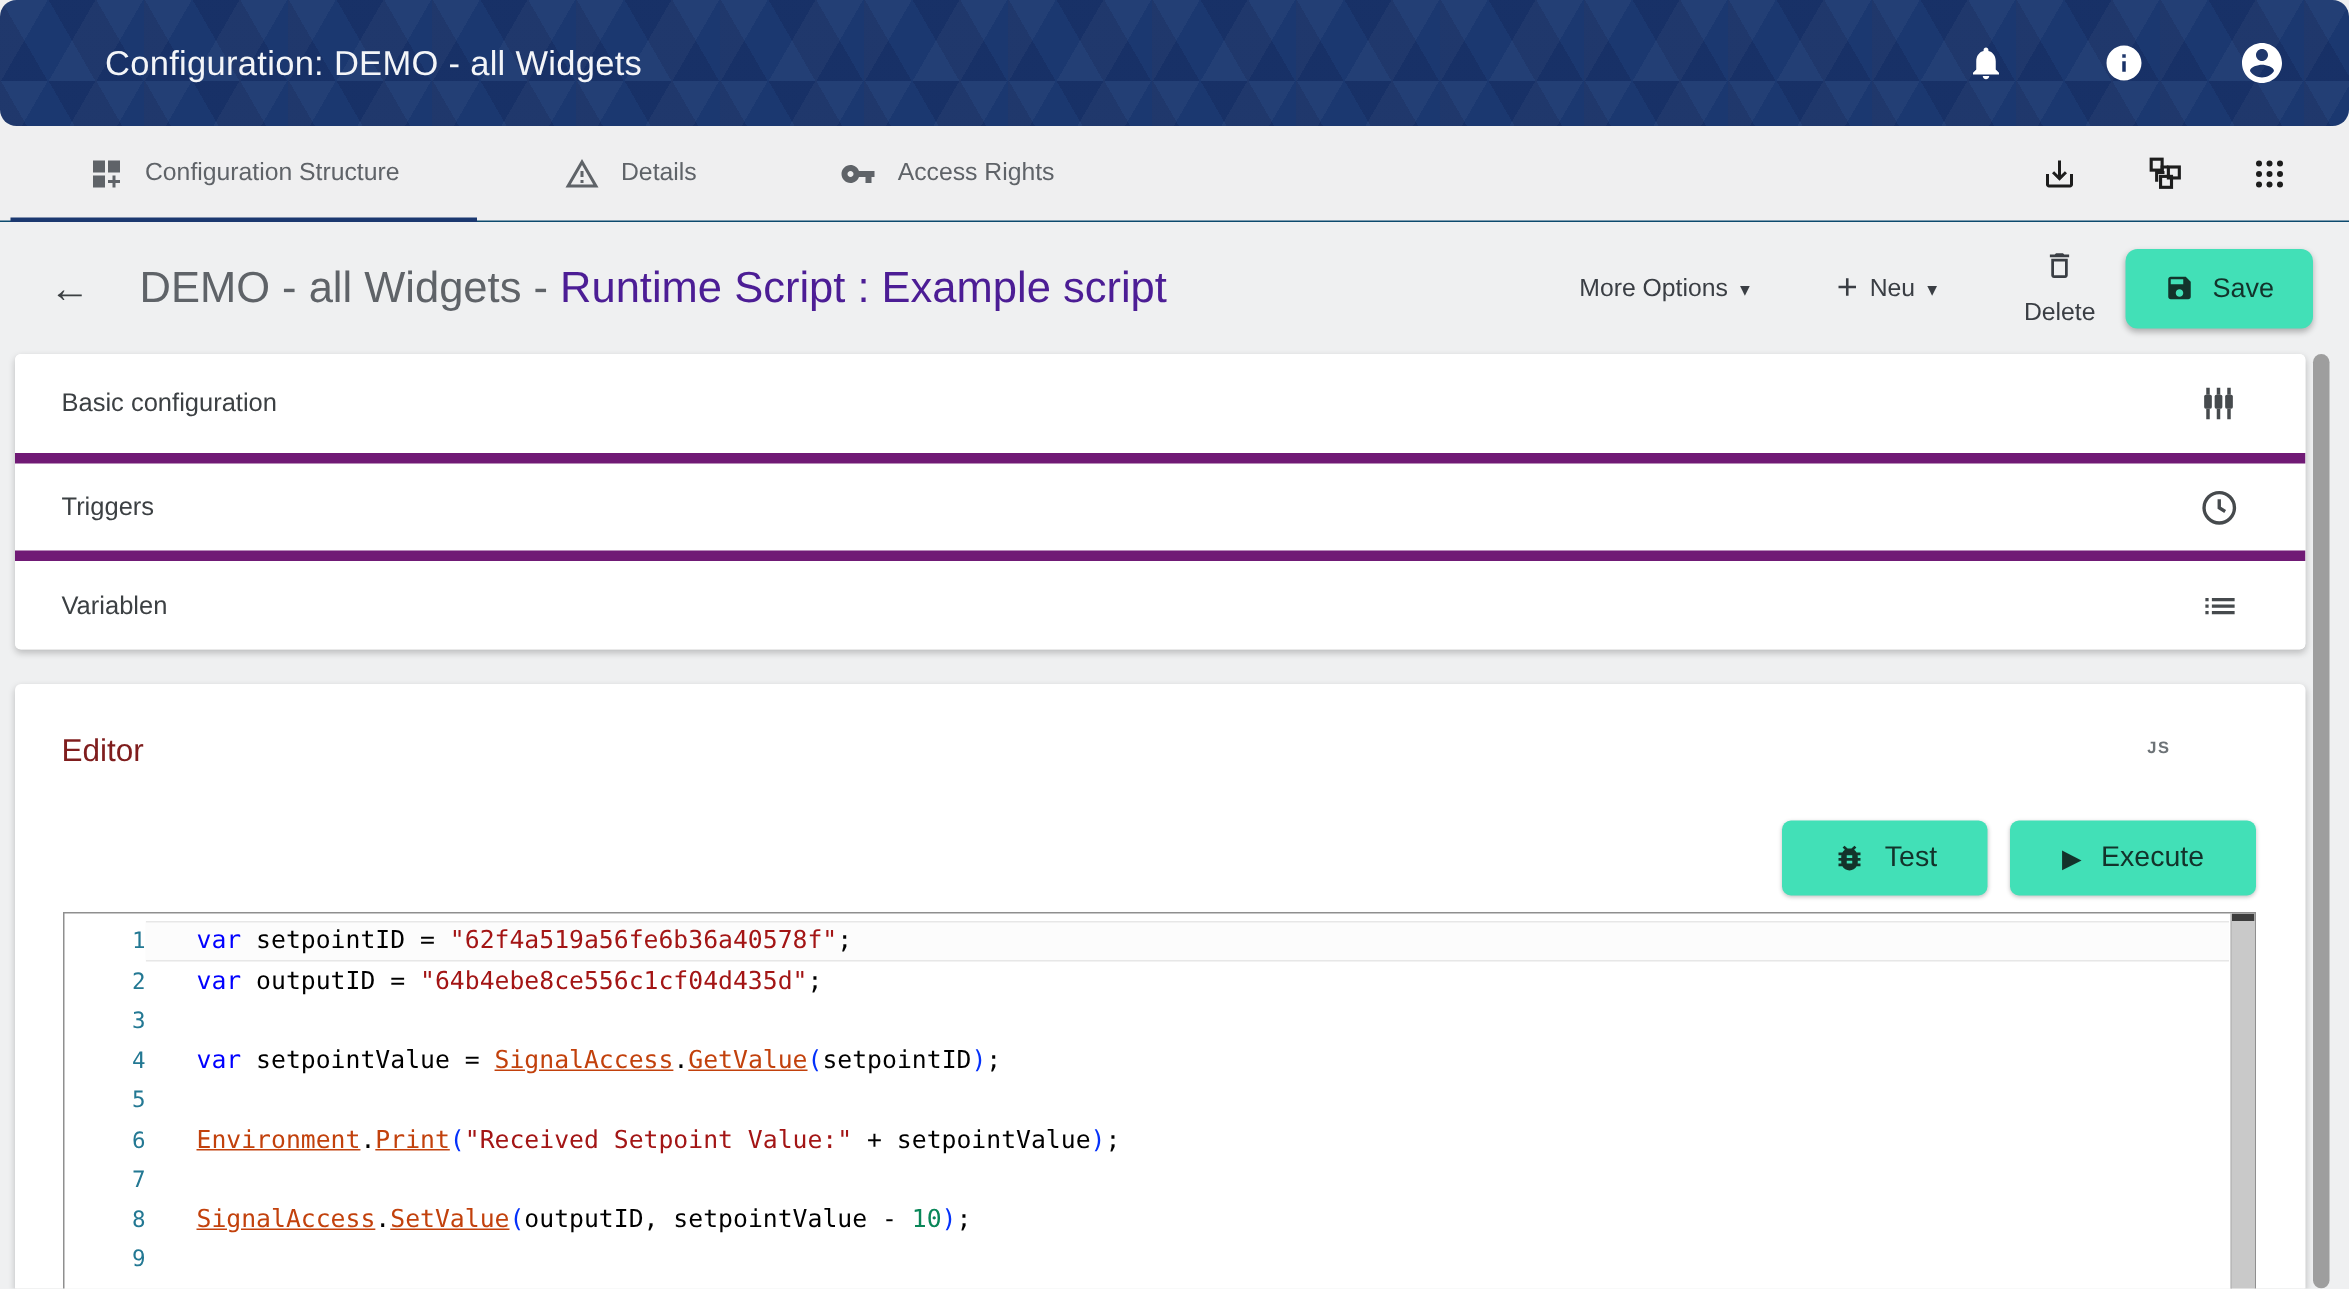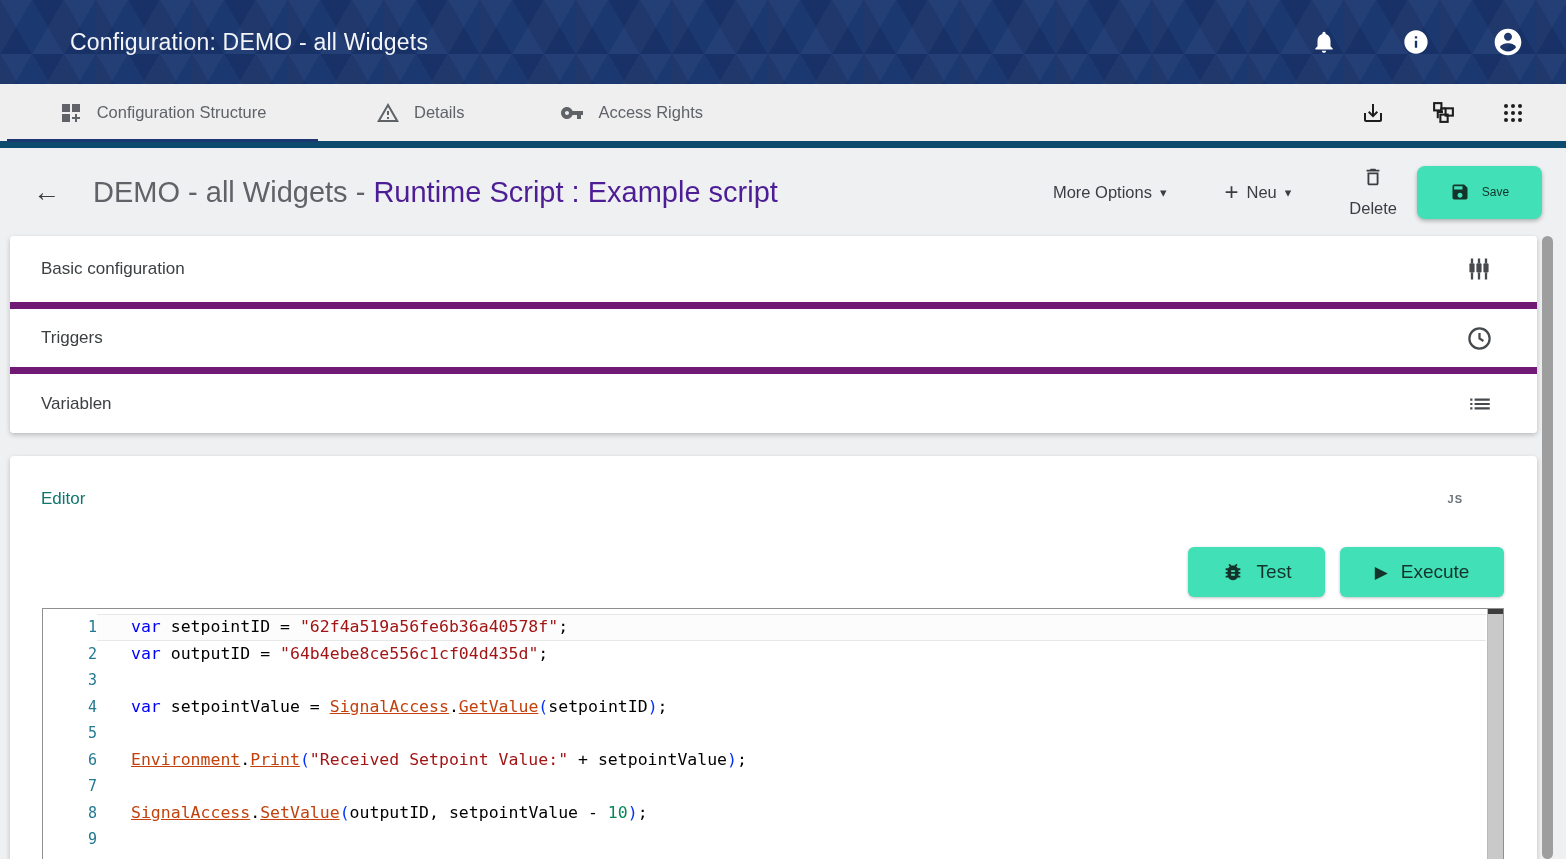--- a/index.html
+++ b/index.html
@@ -7,28 +7,29 @@
   body { font-family:"Liberation Sans", sans-serif; background:#eff0f1; position:relative; }
 
   
   .topbar {
     height:84px; background-color:#1b3870; display:flex; align-items:center;
     padding:0 42px 0 70px; position:relative;
     background-image:
       linear-gradient(120deg, rgba(255,255,255,0.035) 25%, transparent 25%, transparent 50%, rgba(255,255,255,0.035) 50%, rgba(255,255,255,0.035) 75%, transparent 75%),
       linear-gradient(60deg, rgba(10,16,60,0.18) 25%, transparent 25%, transparent 50%, rgba(10,16,60,0.18) 50%, rgba(10,16,60,0.18) 75%, transparent 75%);
     background-size:96px 54px, 96px 54px;
+    border-radius:11px;
   }
   .topbar-title { color:#f3f5f8; font-size:23px; letter-spacing:.2px; font-weight:400; }
   .topbar-icons { margin-left:auto; display:flex; align-items:center; gap:60px; }
   .topbar-icons .icbtn { width:32px; height:32px; display:flex; align-items:center; justify-content:center; cursor:pointer; color:#fff; }
 
   
   .tabbar {
-    height:64px; background:#efeff0; border-bottom:7px solid #0c4a6e;
+    height:64px; background:#efeff0; border-bottom:1px solid #0c4a6e;
     display:flex; align-items:stretch; padding-left:7px; position:relative;
   }
   .tab { display:flex; align-items:center; gap:14px; color:#5f6368; font-size:16.5px; position:relative; cursor:pointer; }
   .tab .ticon { display:flex; color:#5f6368; }
   .tab-structure { width:311px; justify-content:center; }
   .tab-structure.active::after { content:""; position:absolute; left:0; right:0; bottom:-1px; height:3px; background:#1b3870; }
   .tab-details { margin-left:58px; }
   .tab-access  { margin-left:96px; }
   .tabbar-right { margin-left:auto; display:flex; align-items:center; gap:44px; padding-right:40px; color:#1d1d1d; }
   .tabbar-right .icbtn { width:26px; height:26px; display:flex; align-items:center; justify-content:center; cursor:pointer; }
@@ -42,34 +43,34 @@
   .title-actions { margin-left:auto; display:flex; align-items:center; }
   .txt-btn { display:flex; align-items:center; gap:8px; color:#3a3e44; font-size:16.5px; cursor:pointer; white-space:nowrap; }
   .caret { font-size:13px; color:#3a3e44; }
   .plus-glyph { font-size:24px; font-weight:300; line-height:1; }
   .btn-more { margin-right:58px; }
   .btn-neu  { margin-right:58px; }
   .btn-delete { margin-right:20px; gap:11px;flex-direction:column; }
   .btn-save {
     width:125px; height:53px; background:#42e0b7; border-radius:8px;
     display:flex; align-items:center; justify-content:center; gap:12px;
-    color:#13332b; font-size:12px; cursor:pointer; box-shadow:0 2px 4px rgba(0,0,0,.28);
+    color:#13332b; font-size:18px; cursor:pointer; box-shadow:0 2px 4px rgba(0,0,0,.28);
   }
 
   
   .card { width:1527px; margin-left:10px; background:#fff; border-radius:4px; box-shadow:0 2px 5px rgba(0,0,0,.22); }
   .sections-card { overflow:hidden; }
   .section-row { height:65.7px; display:flex; align-items:center; padding:0 44px 0 31px; cursor:pointer; background:#fff; }
   .section-row + .section-row { border-top:7px solid #701a75; }
   .section-label { font-size:17px; color:#3c4043; }
   .section-icon { margin-left:auto; color:#464a4d; display:flex; }
 
   .editor-card { margin-top:23px; height:404px; position:relative; overflow:hidden; border-radius:4px 4px 0 0; }
-  .editor-head { position:absolute; top:33px; left:31px; font-size:17px; color:#0f766e; }
-  .lang-badge { position:absolute; top:37px; right:74px; font-size:11px; font-weight:bold; letter-spacing:1px; color:#6d7377; }
+  .editor-head { position:absolute; top:33px; left:31px; font-size:21px; color:#7f1d1d; }
+  .lang-badge { position:absolute; top:37px; right:90px; font-size:11px; font-weight:bold; letter-spacing:1px; color:#6d7377; }
   .editor-actions { position:absolute; top:91px; right:33px; display:flex; gap:15px;padding-left:48px; }
   .act-btn {
     height:50px; background:#42e0b7; border-radius:6px; display:flex; align-items:center;
     justify-content:center; gap:13px; color:#13332b; font-size:19px; cursor:pointer;
     box-shadow:0 1px 3px rgba(0,0,0,.25);
   }
   .btn-test { width:137px; }
   .btn-exec { width:164px; }
   .play-glyph { font-size:17px; line-height:1; }
 

